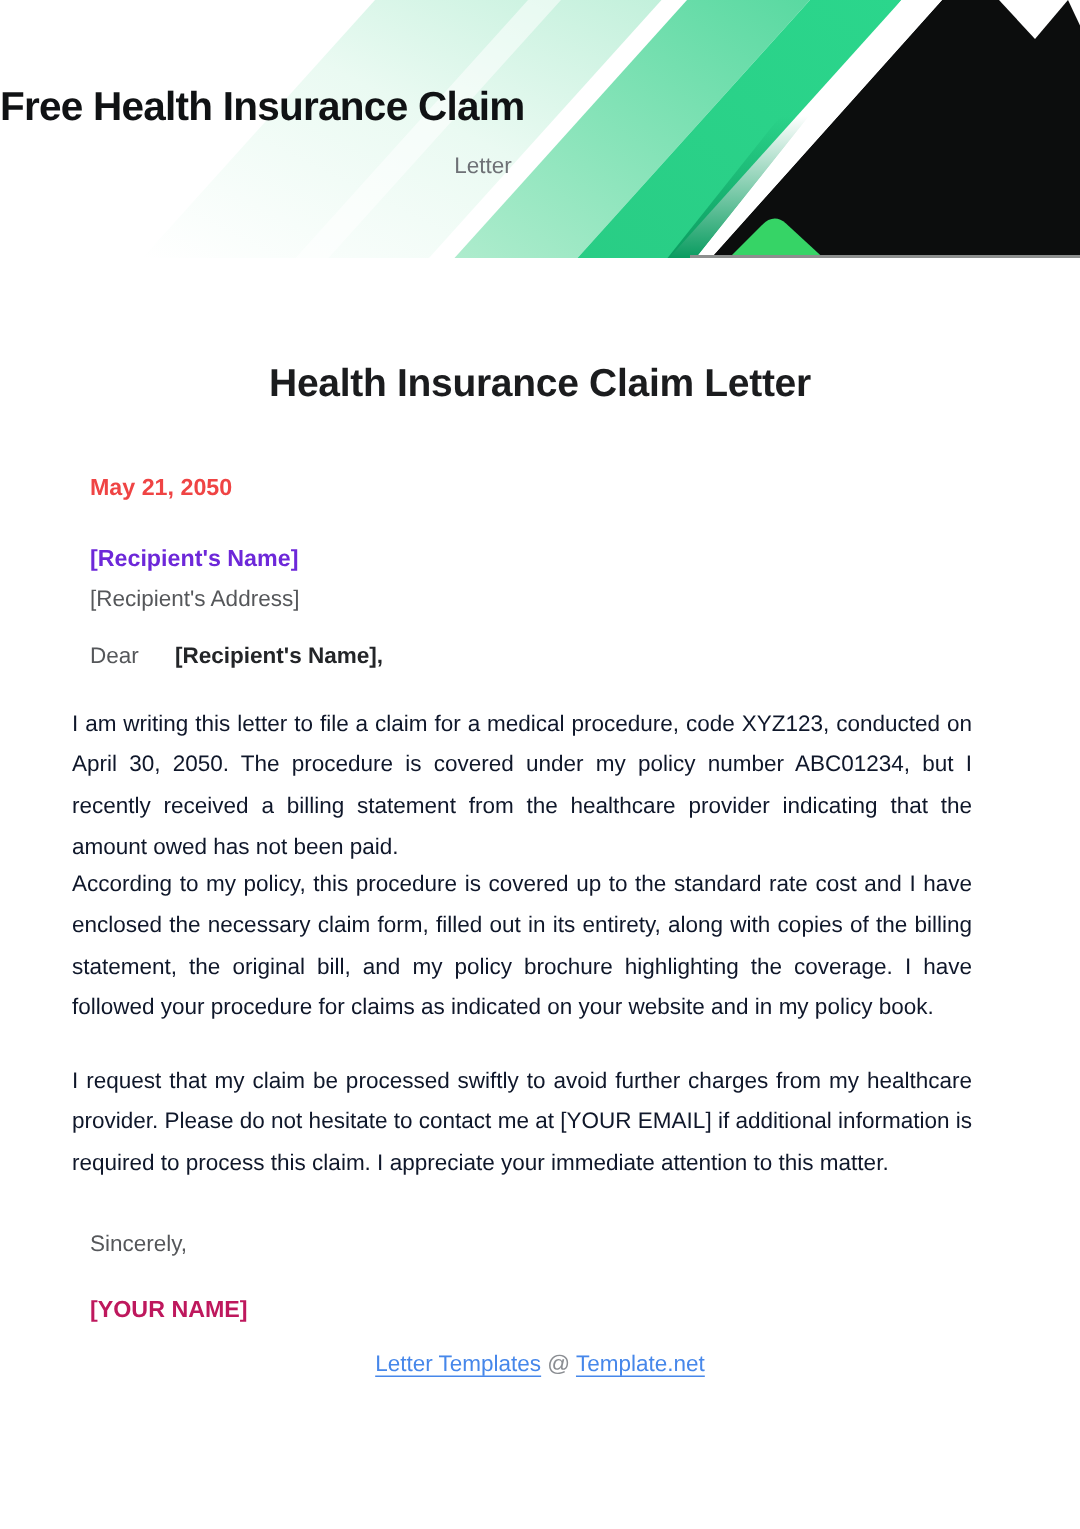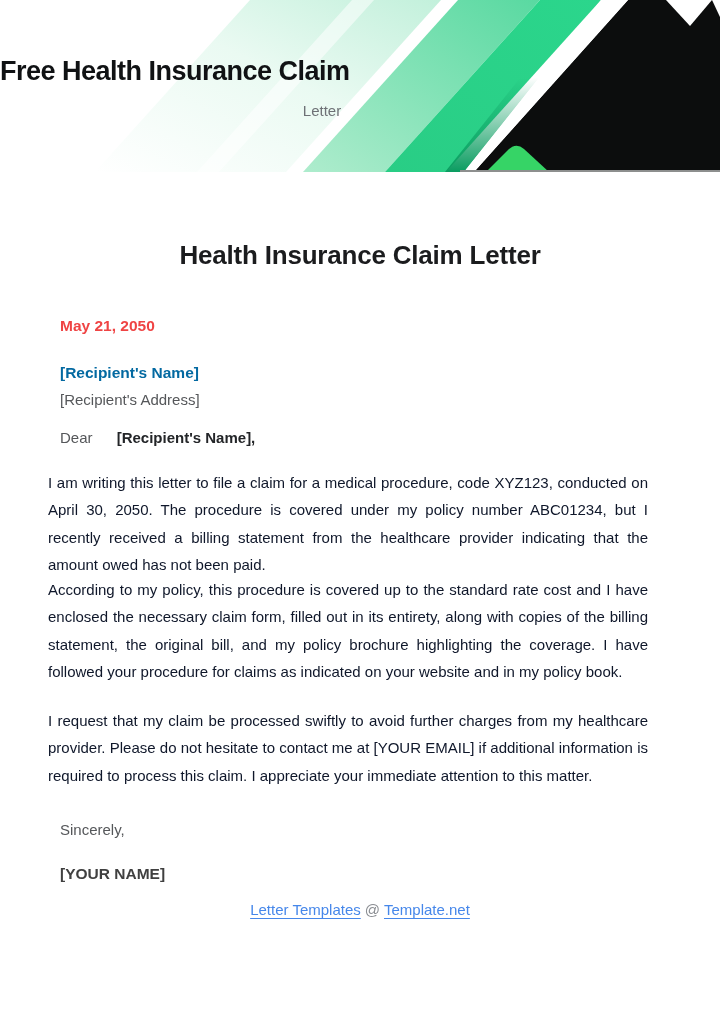--- a/index.html
+++ b/index.html
@@ -58,37 +58,37 @@
   .line {
     position: absolute;
     left: 60px;
     width: 600px;
     font-size: 15px;
     line-height: 27px;
     color: #55575a;
   }
   .bold-dark { font-weight: 700; color: #232528; padding-left: 20px; }
   .date        { top: 312px; font-weight: 700; color: #ef4444; font-size: 15.5px; }
-  .recip-name  { top: 359px; font-weight: 700; color: #0369a1; font-size: 15.5px; }
+  .recip-name  { top: 359px; font-weight: 700; color: #6d28d9; font-size: 15.5px; }
   .recip-addr  { top: 386px; }
   .salutation  { top: 424px; }
   .para {
     position: absolute;
     left: 48px;
     width: 600px;
     font-size: 15px;
     line-height: 27.3px;
     color: #0f172a;
     text-align: justify;
   }
   .para1 { top: 469px; }
   .para2 { top: 576px; }
   .para3 { top: 707px; }
   .closing   { top: 816px; }
-  .signature { top: 860px; font-weight: 700; color: #404040; font-size: 15.5px; }
+  .signature { top: 860px; font-weight: 700; color: #be185d; font-size: 15.5px; }
 
   
   .footer {
     position: absolute;
     top: 899px; left: 0;
     width: 720px;
     text-align: center;
     font-size: 15px;
     line-height: 22px;
     color: #8a8d92;

